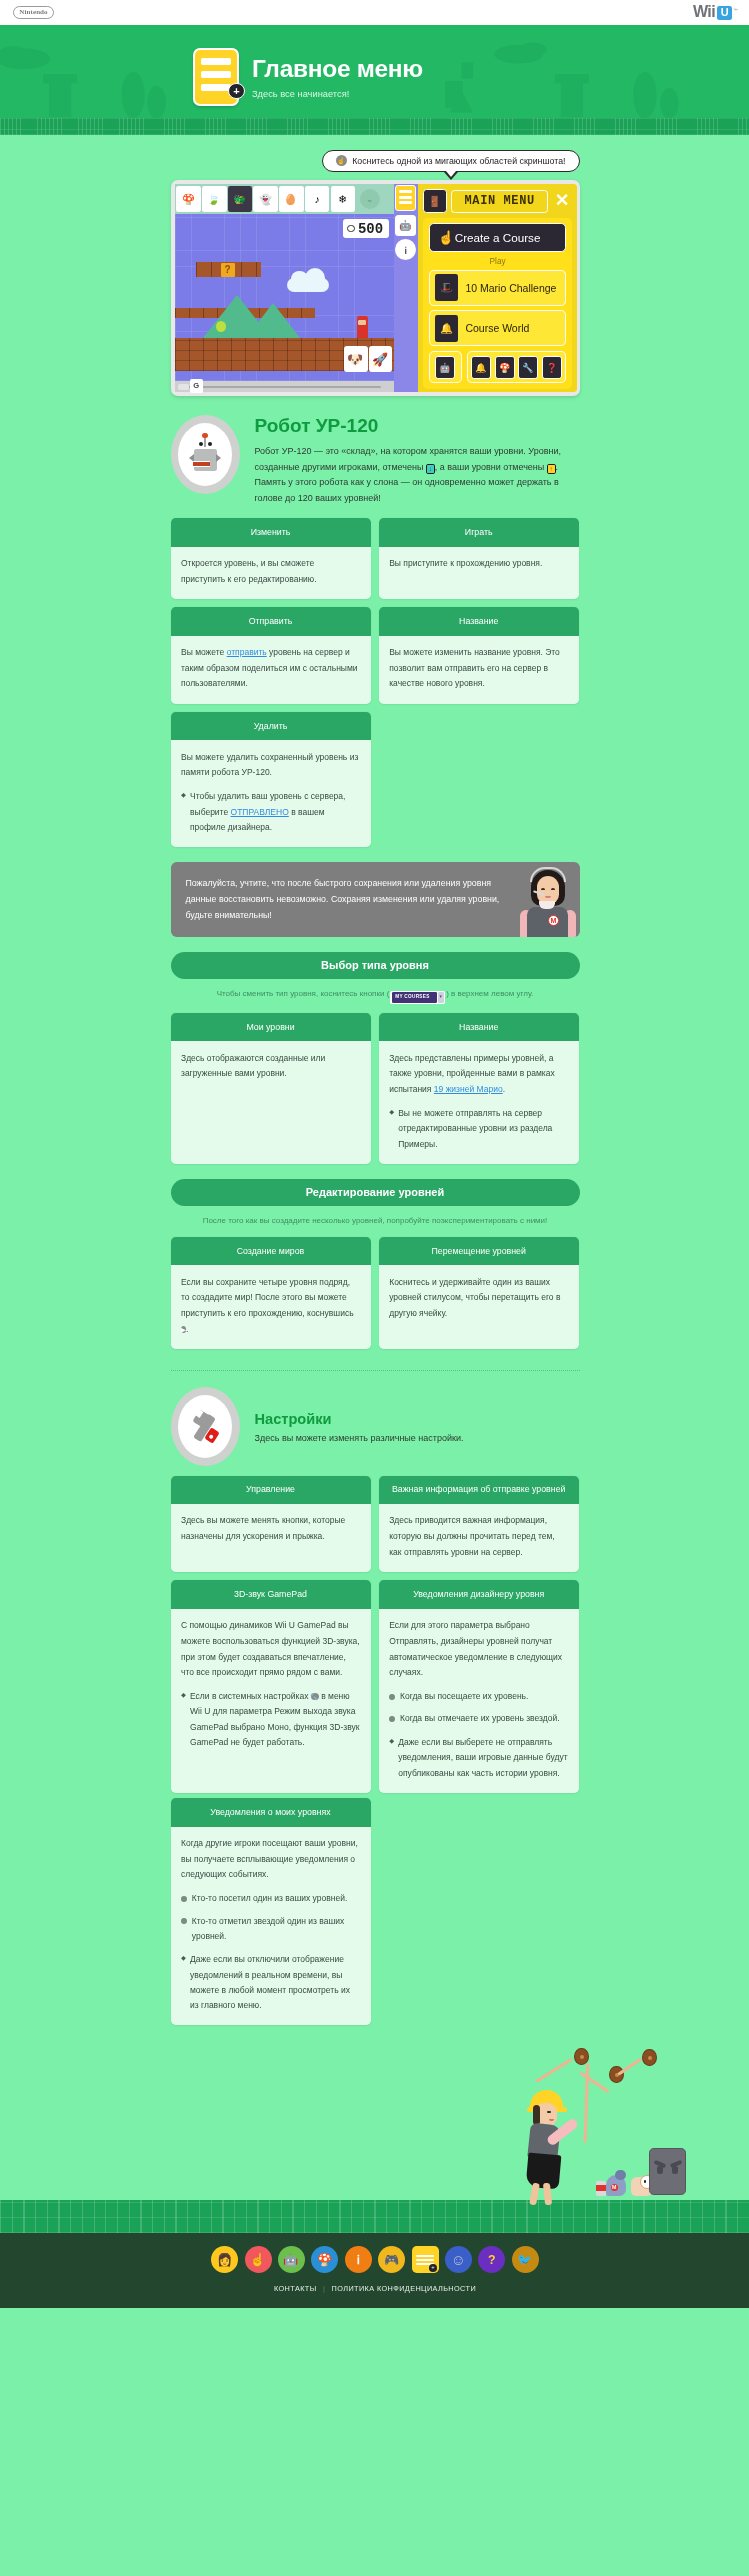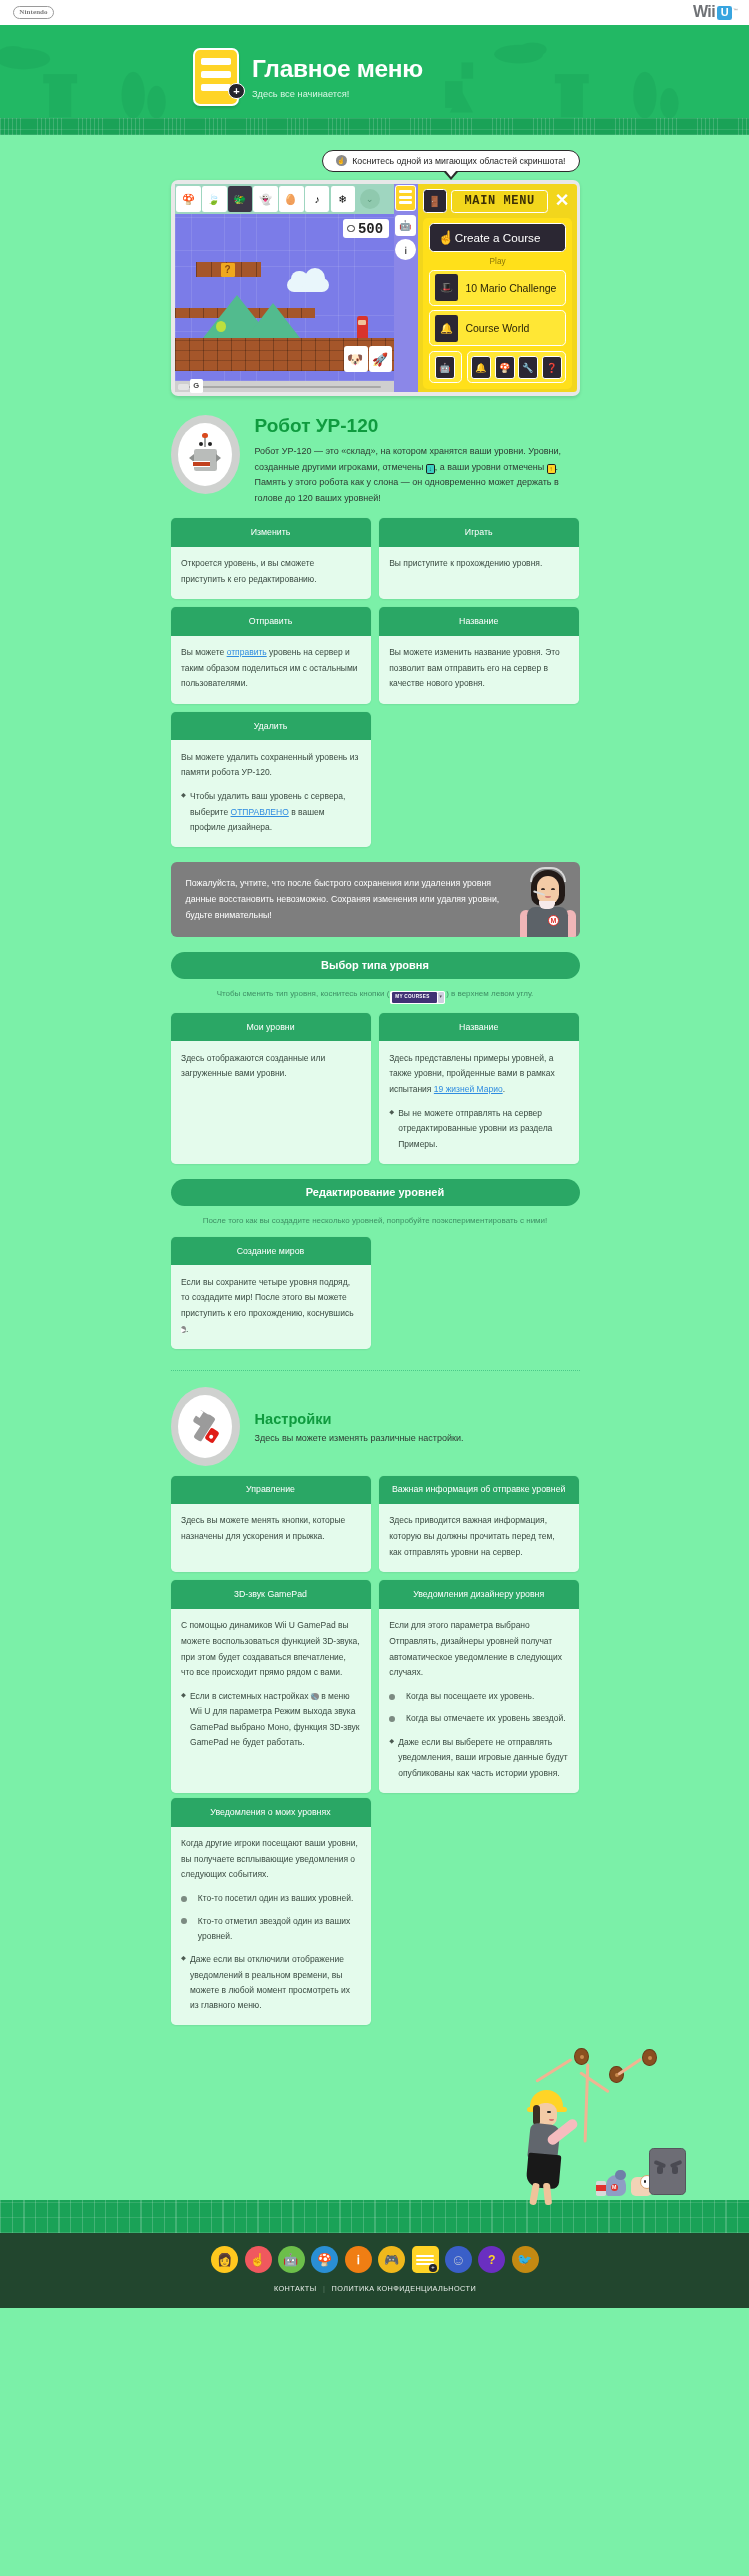--- a/index.html
+++ b/index.html
@@ -414,21 +414,21 @@
   }
   .card-body {
     background:#e4fbec;color:#3a4a41;flex:1;
     font-size:8.5px;line-height:1.85;padding:9.3px 10.5px 11.7px;
   }
   .note {
     display:flex;gap:4.1px;margin-top:8.2px;line-height:1.8;
   }
   .note .dia { color:#4c5a51;flex:0 0 auto;font-size:6.4px;line-height:1.95; }
   .bullets { margin-top: 8.2px; }
-  .bullet { display:flex;gap:11px;margin-bottom:7px;line-height:1.8; }
+  .bullet { display:flex;gap:5px;margin-bottom:7px;line-height:1.8; }
   .bullet .dot {
     flex:0 0 auto;width:5.8px;height:5.8px;border-radius:50%;
     background:#7c8b82;margin-top:4.7px;
   }
   .lnk { color:#2f8ce0; }
   .lnk-b { color:#2f8ce0; }
 
   
   .opbox {
     margin-top: 15px;
@@ -821,20 +821,26 @@
     <div class="sec-bar">Редактирование уровней</div>
     <div class="sec-sub">После того как вы создадите несколько уровней, попробуйте поэкспериментировать с ними!</div>
 
     <div class="grid">
       <div class="card">
         <div class="card-head">Создание миров</div>
         <div class="card-body">
           <p><span>Если вы сохраните четыре уровня подряд, то создадите мир! После этого вы можете приступить к его прохождению, коснувшись </span><span class="hand-ico">▶</span><span>.</span></p>
         </div>
       </div>
+      <div class="card">
+        <div class="card-head">Перемещение уровней</div>
+        <div class="card-body">
+          <p>Коснитесь и удерживайте один из ваших уровней стилусом, чтобы перетащить его в другую ячейку.</p>
+        </div>
+      </div>
     </div>
 
     <div class="dotted-div"></div>
 
     <div class="settings-head">
       <div class="wrench-avatar">
         <div class="wrench-in">
           <div class="wrench">
             <div class="wrench-bar"></div>
             <div class="wrench-head"></div>

